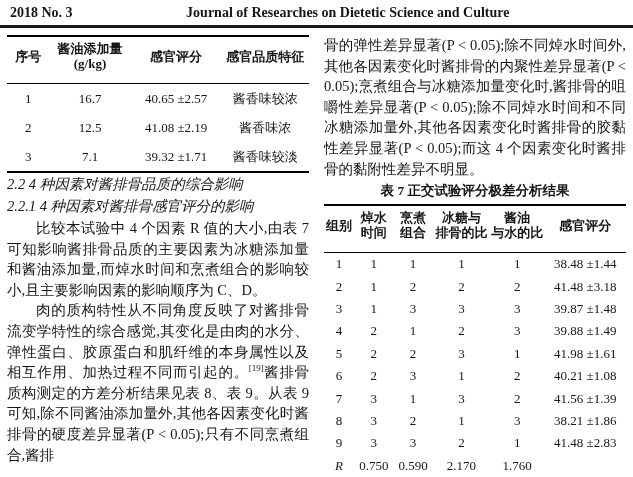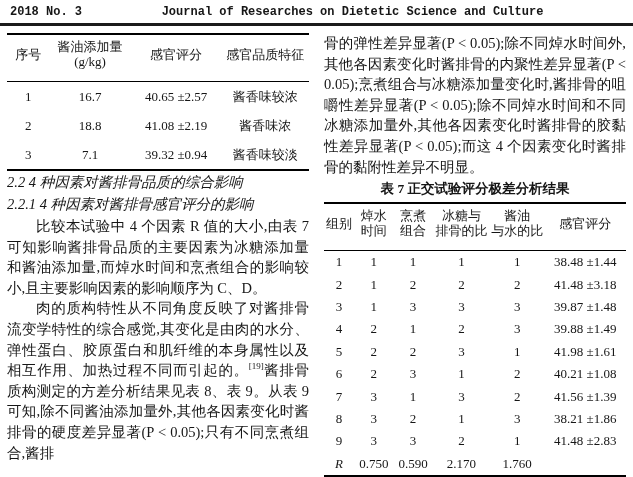--- a/index.html
+++ b/index.html
@@ -3,34 +3,33 @@
 <meta charset="utf-8">
 <style>
   html,body { margin:0; padding:0; background:#e8e8e8; }
   .page {
     position:relative; width:633px; height:477px; margin:0 auto;
     background:#ffffff; color:#161616; overflow:hidden;
     font-family:"Liberation Serif","DejaVu Serif",serif;
   }
   .header {
     display:flex; align-items:baseline;
-    padding:5px 10px 4px 10px; font-weight:700; font-size:12px;
+    padding:5px 10px 4px 10px; font-weight:700; font-size:14px;
     border-bottom:3px solid #1b1b1b;
-    font-family:Liberation Mono, monospace;
   }
   .header .h-center { flex:1; text-align:center; padding:0 24px; }
   .cols { display:flex; gap:15px; padding:7px 7px 0 7px; }
   .col { width:302px; }
   .tbl-title { text-align:center; font-weight:700; font-size:13.5px; margin:1px 0 4px 0; }
   table {
     width:100%; border-collapse:collapse; text-align:center;
     border-top:2px solid #000; border-bottom:2px solid #000; font-size:13px;
   }
   thead th {
-    font-weight:400; white-space:pre-line; line-height:15px;
+    font-weight:700; white-space:pre-line; line-height:15px;
     padding:4px 0 12px 0; border-bottom:1.2px solid #000; vertical-align:middle;
   }
   td { padding:0; vertical-align:middle; }
   .t6 tbody td { padding:5.5px 0; }
   .t7 tbody td { padding:3.2px 0; }
   .r-row td:first-child { font-style:italic; }
   .sec { font-size:14.5px; line-height:21px; margin:1px 0; font-style:italic; }
   .sec.first { }
   .para {
     margin:0; font-size:14.5px; line-height:20.6px;
@@ -71,28 +70,28 @@
           </thead>
         <tbody>
             <tr>
               <td>1</td>
               <td>16.7</td>
               <td>40.65 ±2.57</td>
               <td>酱香味较浓</td>
             </tr>
             <tr>
               <td>2</td>
-              <td>18.8</td>
+              <td>12.5</td>
               <td>41.08 ±2.19</td>
               <td>酱香味浓</td>
             </tr>
             <tr>
               <td>3</td>
               <td>7.1</td>
-              <td>39.32 ±0.94</td>
+              <td>39.32 ±1.71</td>
               <td>酱香味较淡</td>
             </tr>
           </tbody>
       </table>
 
       <div class="sec first">2.2  4 种因素对酱排骨品质的综合影响</div>
       <div class="sec">2.2.1  4 种因素对酱排骨感官评分的影响</div>
       <p class="para indent">比较本试验中 4 个因素 R 值的大小,由表 7 可知影响酱排骨品质的主要因素为冰糖添加量和酱油添加量,而焯水时间和烹煮组合的影响较小,且主要影响因素的影响顺序为 C、D。</p>
       <p class="para indent"><span>肉的质构特性从不同角度反映了对酱排骨流变学特性的综合感觉,其变化是由肉的水分、弹性蛋白、胶原蛋白和肌纤维的本身属性以及相互作用、加热过程不同而引起的。</span><sup>[19]</sup><span>酱排骨质构测定的方差分析结果见表 8、表 9。从表 9 可知,除不同酱油添加量外,其他各因素变化时酱排骨的硬度差异显著(P &lt; 0.05);只有不同烹煮组合,酱排</span></p>
     </div>

